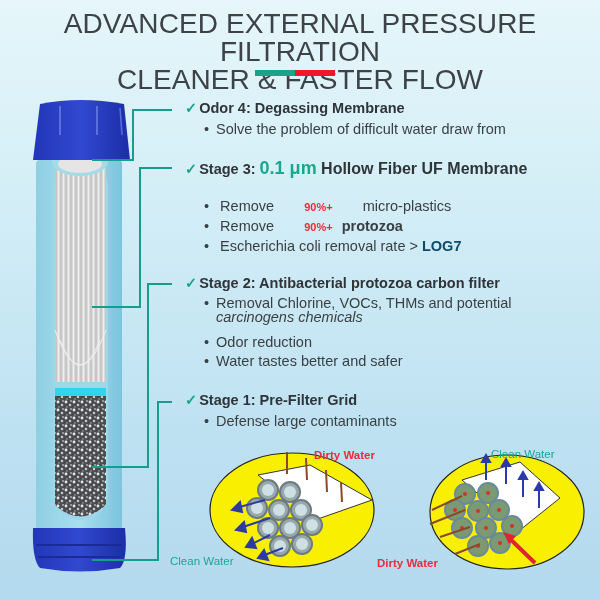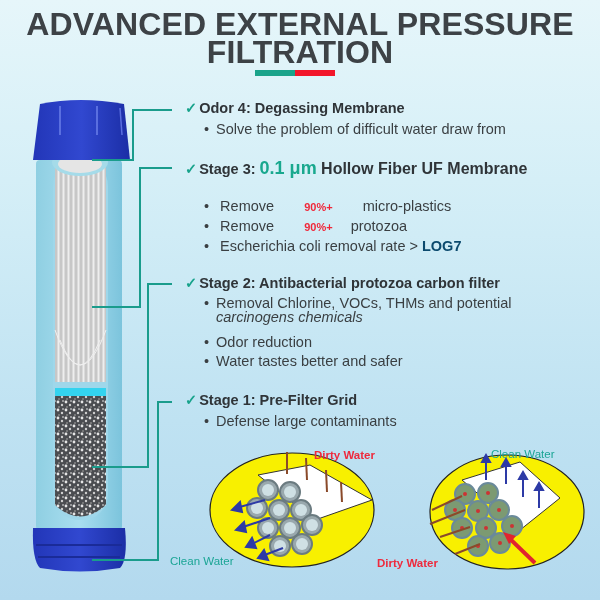--- a/index.html
+++ b/index.html
@@ -5,21 +5,21 @@
   * { margin:0; padding:0; box-sizing:border-box; }
   html, body { width:600px; height:600px; overflow:hidden; }
   body {
     position:relative;
     font-family:"Liberation Sans", sans-serif;
     background:linear-gradient(180deg,#e6f6fa 0%,#d5eff7 30%,#bfe2f2 70%,#b3d9ee 100%);
     color:#3a3f42;
   }
   .title {
     position:absolute; left:0; top:10px; width:600px; text-align:center;
-    font-weight:bold; font-size:32px; line-height:28px; color:#3d4246; letter-spacing:0.1px;
+    font-weight:normal; font-size:28px; line-height:28px; color:#3d4246; letter-spacing:0.1px;
   }
   .title-bar { position:absolute; top:70px; left:255px; height:6px; width:80px; }
   .title-bar .g { position:absolute; left:0; top:0; width:40px; height:6px; background:#1aa38a; }
   .title-bar .r { position:absolute; left:40px; top:0; width:40px; height:6px; background:#f2162a; }
 
   
   .cart { position:absolute; left:0; top:0; width:600px; height:600px; pointer-events:none; }
 
   .stage-head {
     position:absolute; left:185px; font-weight:bold; font-size:14.5px; color:#2f3438; white-space:nowrap;
@@ -34,20 +34,21 @@
   .red { color:#f0283a; font-weight:bold; font-size:11px; }
   .green { color:#0c4a6e; font-weight:bold; }
   .label-red { position:absolute; color:#ee2a3d; font-weight:bold; font-size:11.5px; white-space:nowrap; }
   .label-teal { position:absolute; color:#1ba595; font-weight:normal; font-size:11.5px; white-space:nowrap; }
 </style>
 </head>
 <body>
 
 <div class="title">
   <div>ADVANCED EXTERNAL PRESSURE FILTRATION</div>
+  <div>CLEANER &amp; FASTER FLOW</div>
 </div>
 <div class="title-bar">
   <div class="g"></div>
   <div class="r"></div>
 </div>
 
 <svg class="cart" viewBox="0 0 600 600">
   <defs>
     <linearGradient id="bodyG" x1="0" x2="1">
       <stop offset="0" stop-color="#8fcfe2"></stop>
@@ -119,21 +120,21 @@
   <span class="check">✓</span><span>Stage 3: </span><span class="big">0.1 μm</span><span style="font-size:16px"> Hollow Fiber UF Membrane</span>
 </div>
 <div class="bullet" style="top:198px;">
   <span>Remove</span>
   <span class="red" style="margin-left:26px;">90%+</span>
   <span style="margin-left:26px;">micro-plastics</span>
 </div>
 <div class="bullet" style="top:218px;">
   <span>Remove</span>
   <span class="red" style="margin-left:26px;">90%+</span>
-  <span style="margin-left:14px;">protozoa</span>
+  <span style="margin-left:5px;font-weight:bold;">protozoa</span>
 </div>
 <div class="bullet" style="top:238px;">
   <span>Escherichia coli removal rate &gt; </span><span class="green">LOG7</span>
 </div>
 
 <div class="stage-head" style="top:275px;">
   <span class="check">✓</span><span>Stage 2: Antibacterial protozoa carbon filter</span>
 </div>
 <div class="bullet" style="top:295px;">Removal Chlorine, VOCs, THMs and potential</div>
 <div class="bullet nodot" style="top:309px; left:216px;font-style:italic;">carcinogens chemicals</div>

